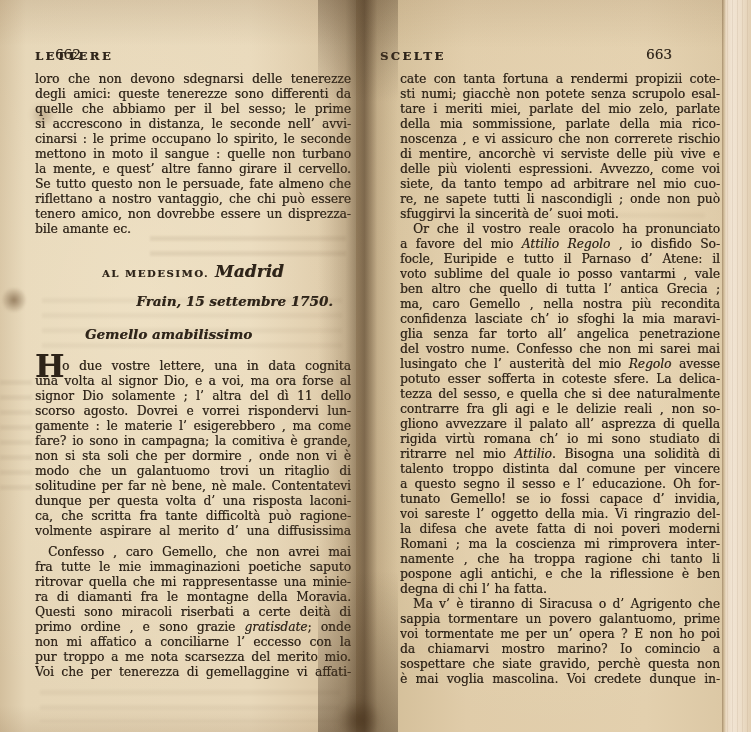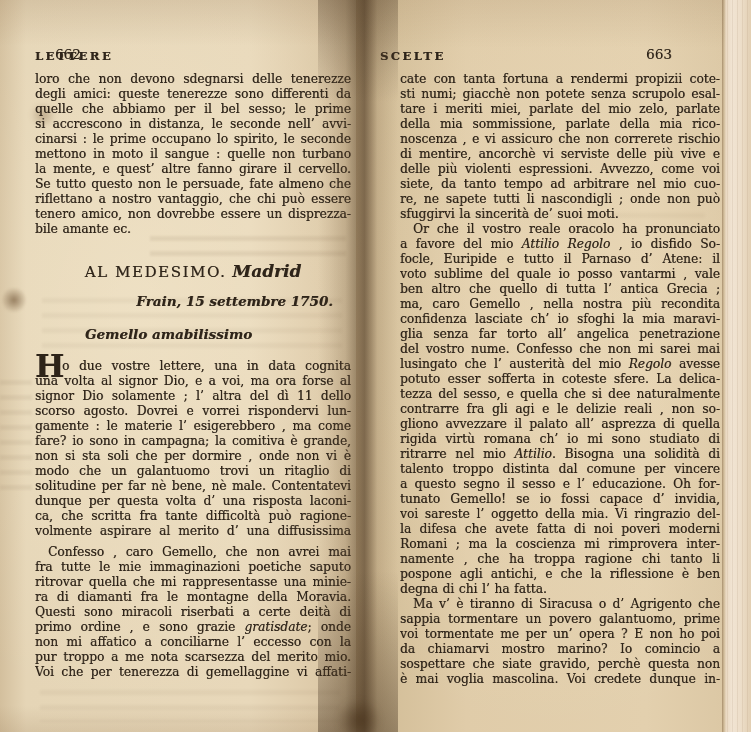--- a/index.html
+++ b/index.html
@@ -70,21 +70,21 @@
   }
   .ln.end{text-align-last:left;}
   .ln.ind{text-indent:13px;}
   .it{font-style:italic;}
   .b-lines.has-dc{position:relative;}
   .dropcap{
     position:absolute;left:0;top:-8px;font-size:31px;line-height:31px;font-weight:bold;
   }
   .dc-first{padding-left:27px;}
   .b-heading{margin-top:24px !important;height:18px;text-align:center;white-space:nowrap;}
-  .b-heading .caps{font-size:15px;font-weight:normal;letter-spacing:1.6px;}
+  .b-heading .caps{font-size:10px;font-weight:bold;letter-spacing:1.6px;}
   .b-heading .it-big{font-style:italic;font-weight:bold;font-size:17px;}
   .b-dateline{
     margin-top:14px !important;height:17px;line-height:17px;
     text-align:right;padding-right:18px;font-style:italic;font-weight:bold;font-size:13.5px;
   }
   .b-salutation{
     margin-top:16px !important;height:17px;line-height:17px;
     padding-left:50px;font-style:italic;font-weight:bold;font-size:13.5px;
   }
   .b-salutation + .b-lines{margin-top:16px !important;}

